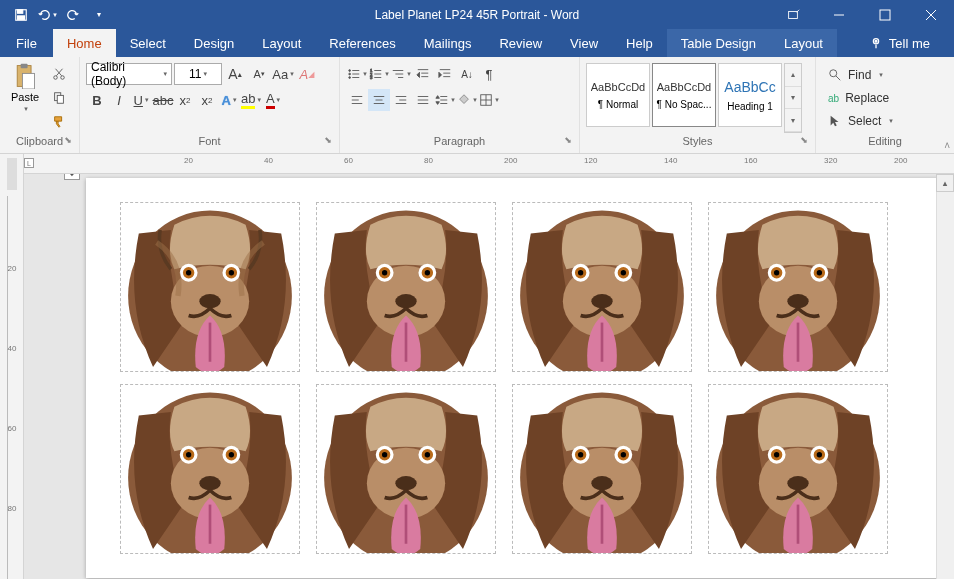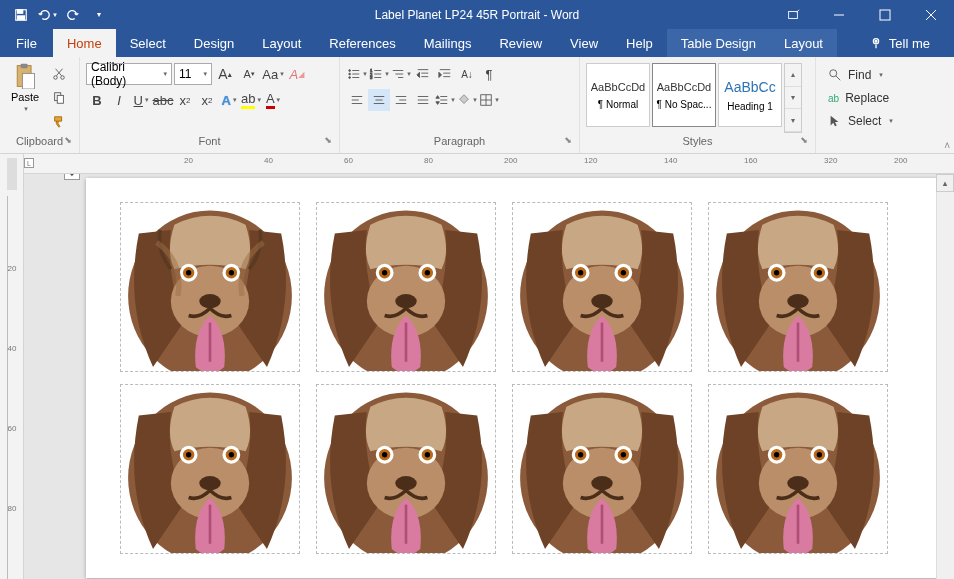--- a/index.html
+++ b/index.html
@@ -32,21 +32,21 @@
 .dd-arrow { font-size: 7px; color: #666; margin-left: 2px; }
 
 
 .clip-col { display: flex; flex-direction: column; align-items: center; width: 40px; padding-top: 2px; }
 .clip-big { width: 38px; height: 50px; display: flex; flex-direction: column; align-items: center; justify-content: center; gap: 2px; cursor: pointer; }
 .clip-side { display: flex; flex-direction: column; gap: 2px; padding: 2px 4px; }
 
 
 .font-top { display: flex; align-items: center; gap: 2px; height: 26px; }
 .font-name { width: 86px; height: 22px; border: 1px solid #ababab; background: #fff; font-size: 12px; padding: 0 4px; display: flex; align-items: center; justify-content: space-between; }
-.font-size { width: 38px; height: 22px; border: 1px solid #ababab; background: #fff; font-size: 12px; padding: 0 4px; display: flex; align-items: center; justify-content: space-between; }
+.font-size { width: 48px; height: 22px; border: 1px solid #ababab; background: #fff; font-size: 12px; padding: 0 4px; display: flex; align-items: center; justify-content: center; }
 .font-bottom { display: flex; align-items: center; gap: 0; height: 26px; }
 .font-stack { display: flex; flex-direction: column; }
 
 
 .para-stack { display: flex; flex-direction: column; }
 .para-row { display: flex; align-items: center; height: 26px; gap: 0; }
 
 
 .styles-body { display: flex; align-items: stretch; padding: 2px; }
 .style-item { width: 64px; height: 64px; border: 1px solid #ccc; margin-right: 2px; display: flex; flex-direction: column; align-items: center; justify-content: center; font-size: 10px; background: #fff; cursor: pointer; }
@@ -414,20 +414,21 @@
         </div>
         <div class="edit-row">
           <svg class="icon" viewBox="0 0 16 16" fill="#555">
               <path d="M3 2l0 11 3-3 2 4 2-1-2-4 4 0z"></path>
             </svg>
           <span>Select</span>
             <span class="dd-arrow">▾</span>
         </div>
       </div>
     </div>
+    <div class="group-label"><span>Editing</span></div>
     <span class="collapse">˄</span>
   </div>
 
 </div>
 
 <div class="workspace">
   <div class="vruler">
     <div class="band"></div>
     <div class="open"></div>
     <div class="tick" style="top:110px">20</div>

